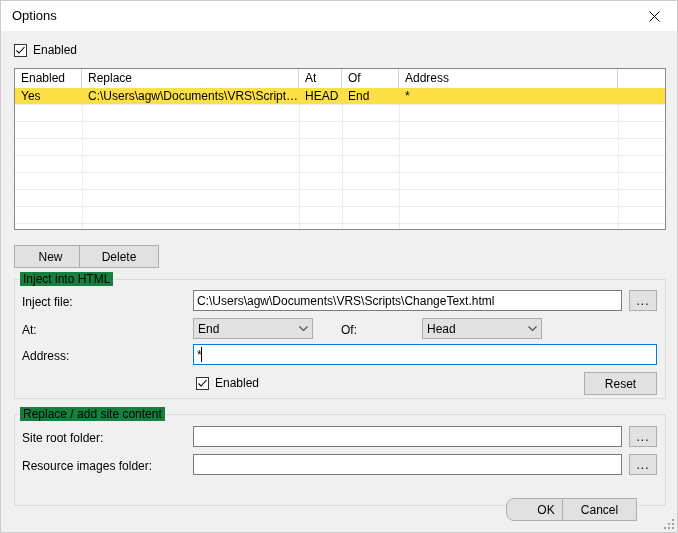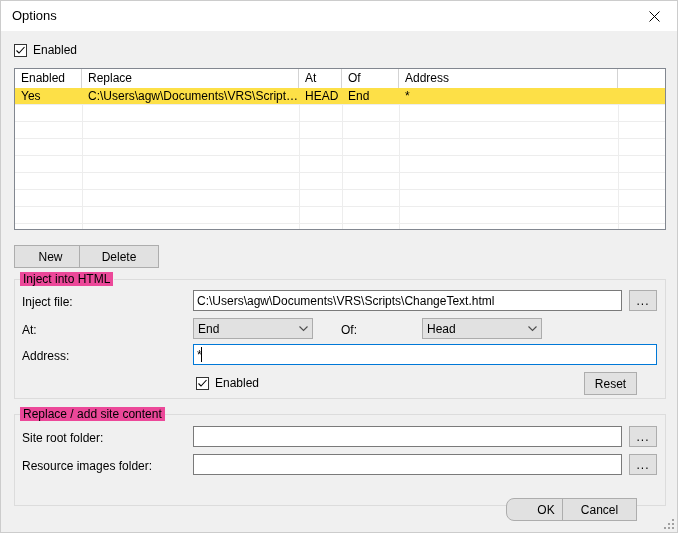--- a/index.html
+++ b/index.html
@@ -199,21 +199,21 @@
     position: absolute;
     top: 0;
     height: 1px;
     background: #dcdcdc;
   }
   .group-caption {
     position: absolute;
     font-size: 12px;
     line-height: 14px;
     color: #000000;
-    background: #ec4899;
+    background: #15803d;
     padding: 0 3px;
     white-space: nowrap;
   }
 
   
   .flabel {
     position: absolute;
     font-size: 12px;
     line-height: 14px;
     color: #000000;
@@ -393,21 +393,21 @@
 
     <div class="wincheck" style="left:195px; top:345px;">
       <span class="box">
         <svg width="9" height="9" viewBox="0 0 9 9">
           <path d="M0.5 4.5 L3 7 L8.5 1" stroke="#000000" stroke-width="1.1" fill="none"></path>
         </svg>
       </span>
       <span class="lbl">Enabled</span>
     </div>
 
-    <button class="winbtn" style="left:583px; top:341px; width:53px; height:23px;">Reset</button>
+    <button class="winbtn" style="left:583px; top:341px; width:73px; height:23px;">Reset</button>
 
     <div class="groupbox" style="left:13px; top:383px; width:652px; height:92px;"></div>
     <div class="groupbox-top-left" style="left:13px;  top:383px; width:6px;"></div>
     <div class="groupbox-top-right" style="left:162px; top:383px; width:503px;"></div>
     <div class="group-caption" style="left:19px; top:376px;">Replace / add site content</div>
 
     <div class="flabel" style="left:21px; top:400px;">Site root folder:</div>
     <input class="wininput" type="text" style="left: 192px; top: 395px; width: 429px; height: 21px;" value="">
     <button class="winbtn dots" style="left:628px; top:395px; width:28px; height:21px;">...</button>
 

